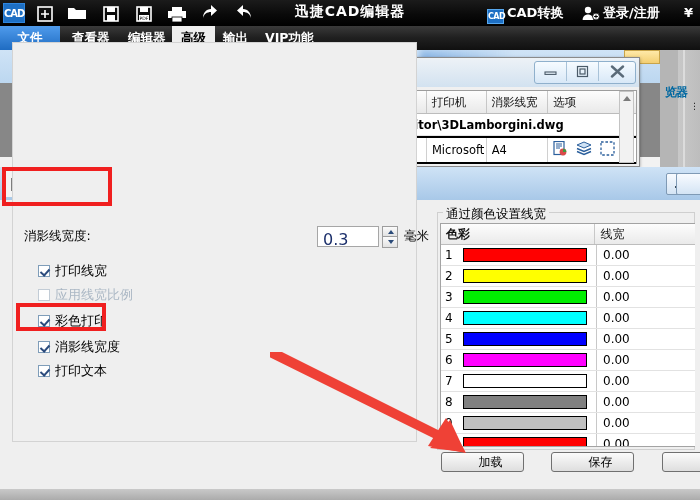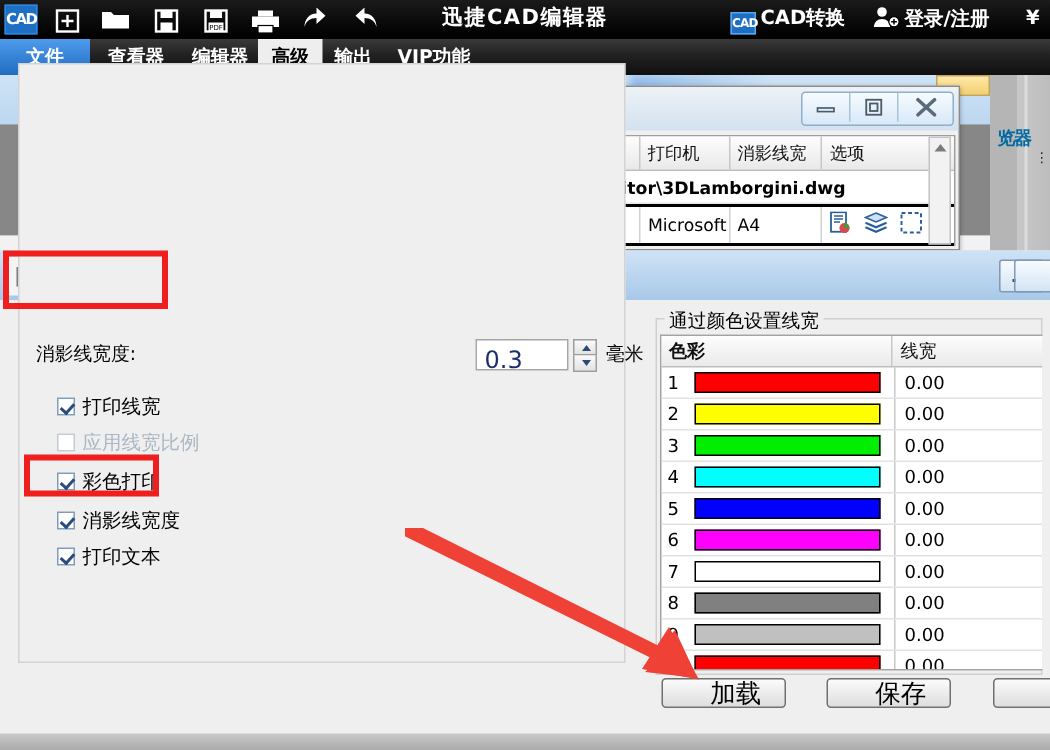--- a/index.html
+++ b/index.html
@@ -168,21 +168,21 @@
   .cth.c2{width:100px;}
   .ctrow{display:flex;height:20px;border-bottom:1px solid #e2e2e2;align-items:center;}
   .ctnum{width:22px;padding-left:4px;font-size:12px;color:#000;flex:none;box-sizing:border-box;}
   .ctswatch{width:124px;height:14px;border:1px solid #000;box-sizing:border-box;flex:none;}
   .ctsep{width:9px;flex:none;border-right:1px solid #c8c8c8;height:20px;}
   .ctw{padding-left:6px;font-size:12px;color:#000;}
 
   
   .btn{position:absolute;height:20px;background:linear-gradient(180deg,#fbfbfb,#dedede);
     border:1px solid #707070;border-radius:3px;box-sizing:border-box;
-    font-size:17px;color:#000;display:flex;align-items:center;justify-content:center;padding-left:16px;}
+    font-size:12px;color:#000;display:flex;align-items:center;justify-content:center;padding-left:16px;}
 
   
   .redbox{position:absolute;border:4px solid #f01f1f;box-sizing:border-box;}
   .arrow{position:absolute;left:270px;top:352px;width:215px;height:105px;pointer-events:none;}
 </style>
 </head>
 <body>
 
 <div id="root">
 

